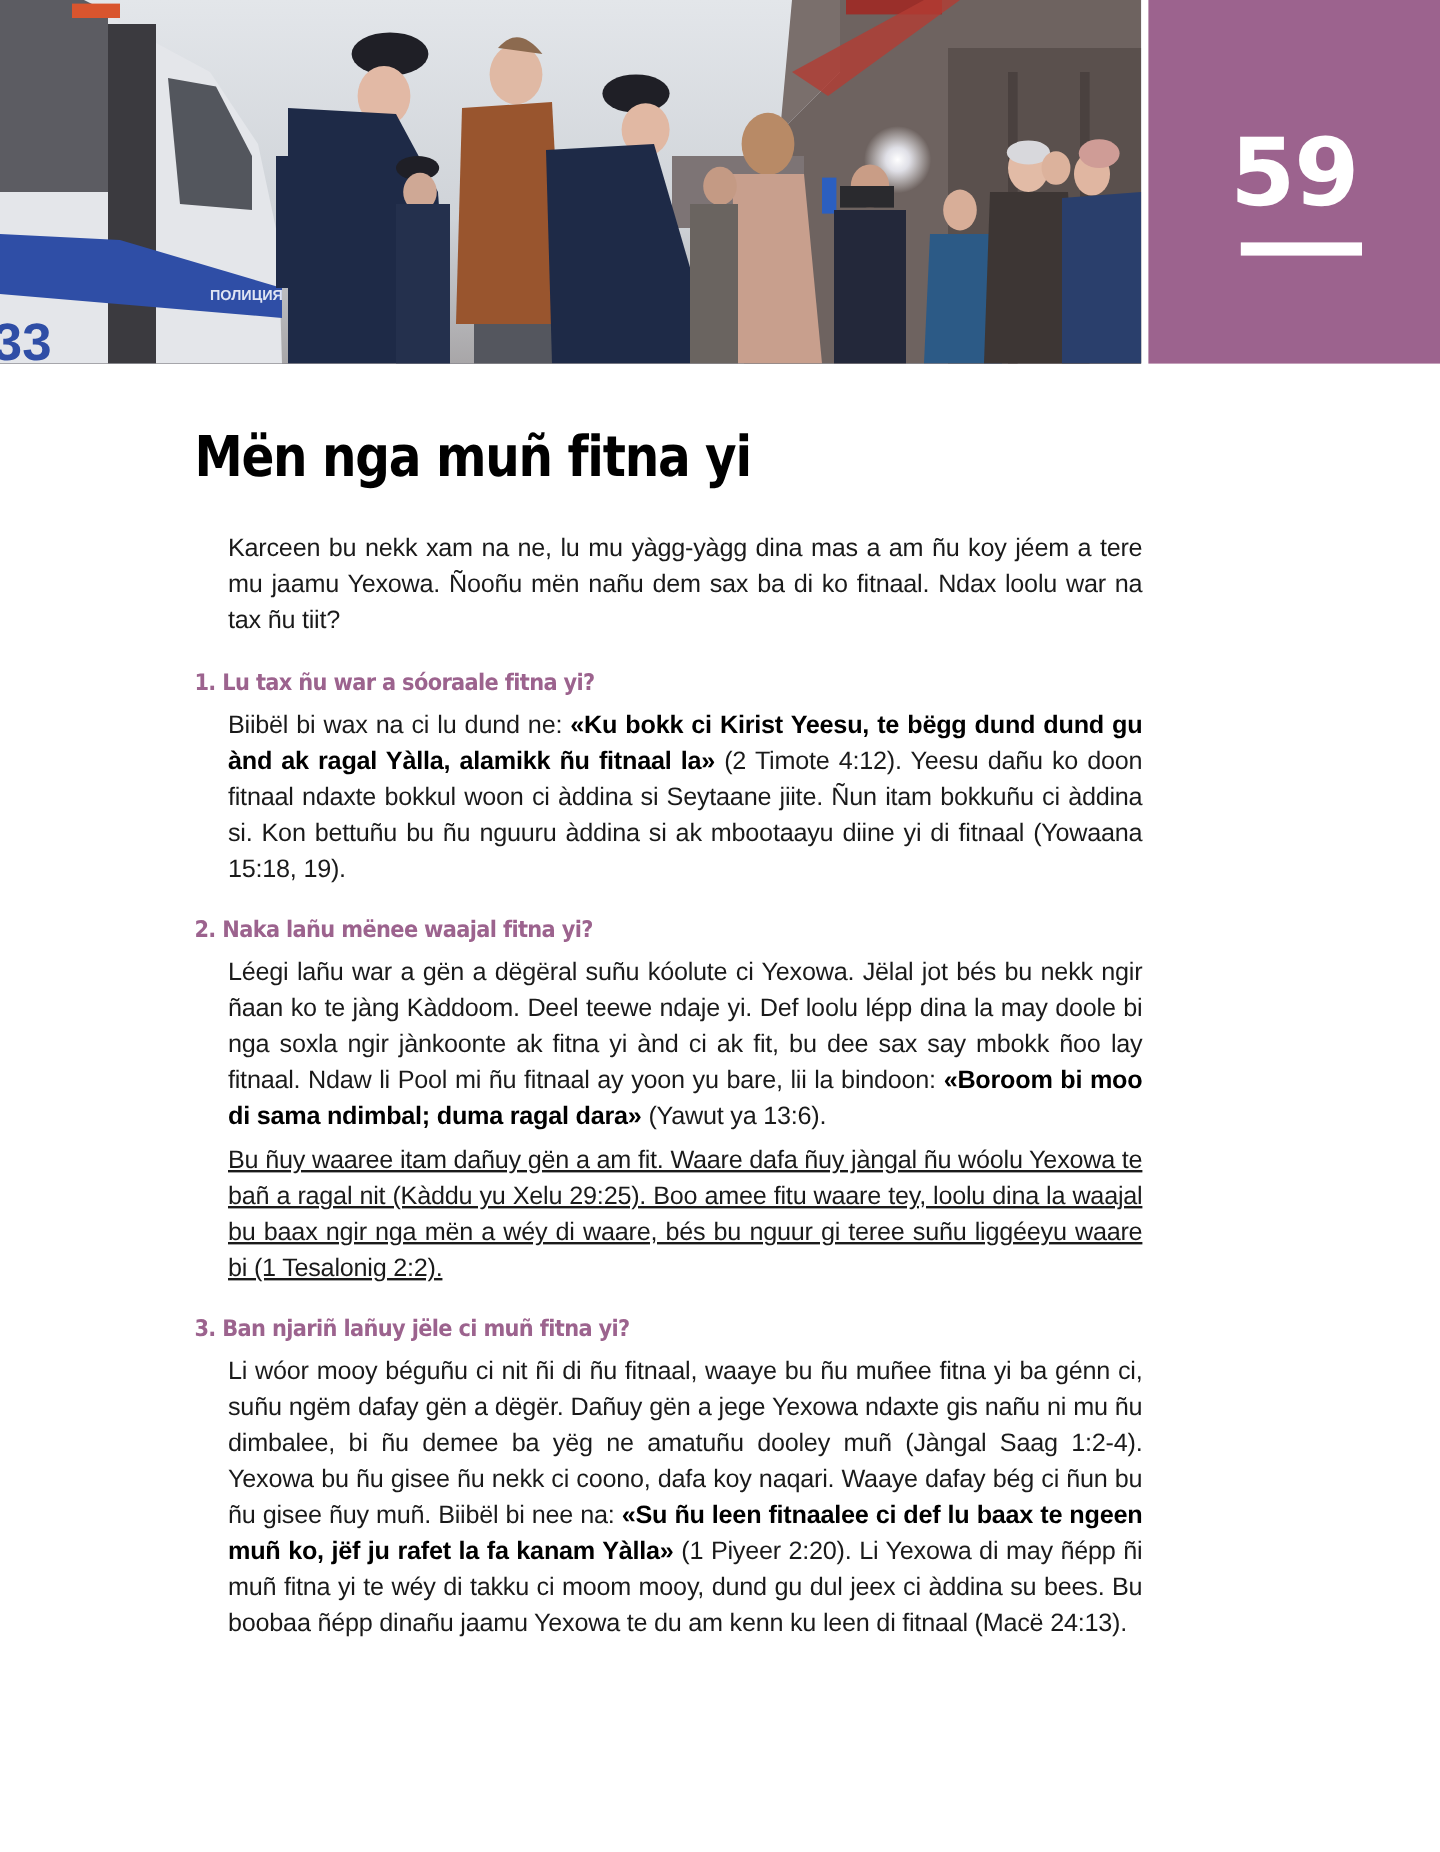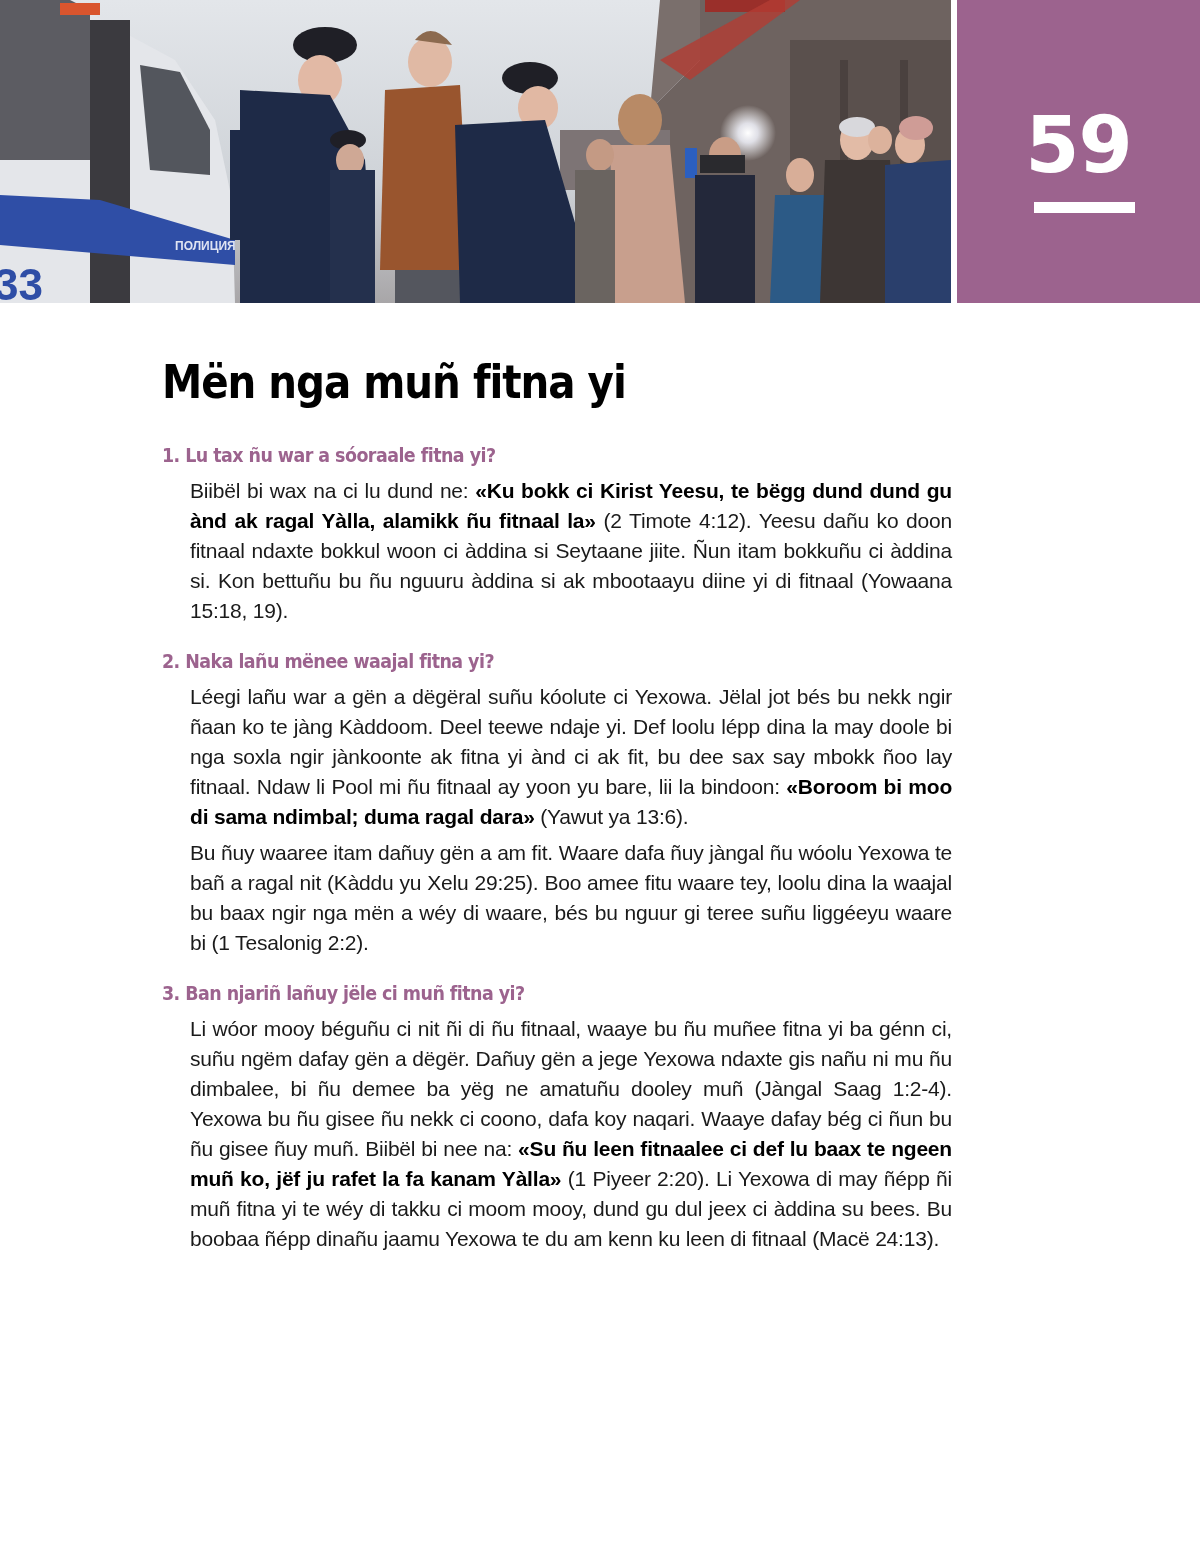--- a/index.html
+++ b/index.html
@@ -82,21 +82,21 @@
     .para {
       margin: 0 0 0 28px;
       font-family: "Liberation Sans", sans-serif;
       font-size: 21px;
       line-height: 30px;
       text-align: justify;
       color: #1a1a1a;
       letter-spacing: -0.2px;
     }
     .para b { color: #000; font-weight: bold; }
-    .para + .para { margin-top: 6px; }
+    .para + .para { margin-top: 6px; text-decoration: underline; }
     .intro { margin-bottom: 24px; }
     .question {
       margin: 0 0 8px 0;
       font-family: "DejaVu Sans", sans-serif;
       font-weight: bold;
       font-size: 19px;
       line-height: 26px;
       color: #9c638e;
       letter-spacing: -0.6px;
       transform: scaleX(0.92);
@@ -186,20 +186,21 @@
 </div>
 
 <div class="badge">
   <div class="badge-number">59</div>
   <div class="badge-rule"></div>
 </div>
 
 <h1 class="title">Mën nga muñ fitna yi</h1>
 
 <div class="content">
+  <p class="para intro">Karceen bu nekk xam na ne, lu mu yàgg-yàgg dina mas a am ñu koy jéem a tere mu jaamu Yexowa. Ñooñu mën nañu dem sax ba di ko fitnaal. Ndax loolu war na tax ñu tiit?</p>
 
   <div class="section">
     <h2 class="question">1. Lu tax ñu war a sóoraale fitna yi?</h2>
     <p class="para"><span>Biibël bi wax na ci lu dund ne: </span><b>«Ku bokk ci Kirist Yeesu, te bëgg dund dund gu ànd ak ragal Yàlla, alamikk ñu fitnaal la»</b><span> (2 Timote 4:12). Yeesu dañu ko doon fitnaal ndaxte bokkul woon ci àddina si Seytaane jiite. Ñun itam bokkuñu ci àddina si. Kon bettuñu bu ñu nguuru àddina si ak mbootaayu diine yi di fitnaal (Yowaana 15:18, 19).</span></p>
   </div>
 
   <div class="section">
     <h2 class="question">2. Naka lañu mënee waajal fitna yi?</h2>
     <p class="para"><span>Léegi lañu war a gën a dëgëral suñu kóolute ci Yexowa. Jëlal jot bés bu nekk ngir ñaan ko te jàng Kàddoom. Deel teewe ndaje yi. Def loolu lépp dina la may doole bi nga soxla ngir jànkoonte ak fitna yi ànd ci ak fit, bu dee sax say mbokk ñoo lay fitnaal. Ndaw li Pool mi ñu fitnaal ay yoon yu bare, lii la bindoon: </span><b>«Boroom bi moo di sama ndimbal; duma ragal dara»</b><span> (Yawut ya 13:6).</span></p>
     <p class="para"><span>Bu ñuy waaree itam dañuy gën a am fit. Waare dafa ñuy jàngal ñu wóolu Yexowa te bañ a ragal nit (Kàddu yu Xelu 29:25). Boo amee fitu waare tey, loolu dina la waajal bu baax ngir nga mën a wéy di waare, bés bu nguur gi teree suñu liggéeyu waare bi (1 Tesalonig 2:2).</span></p>

